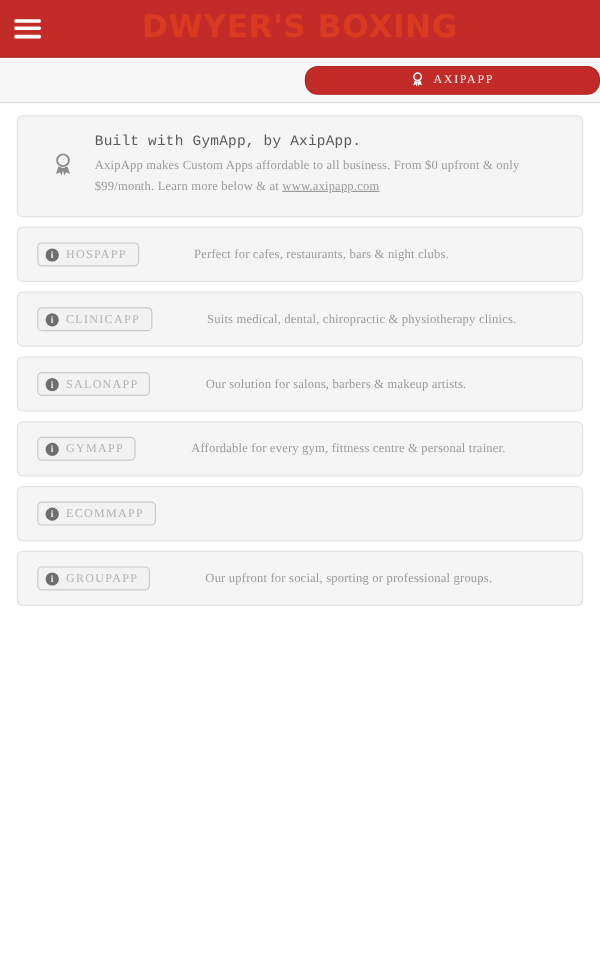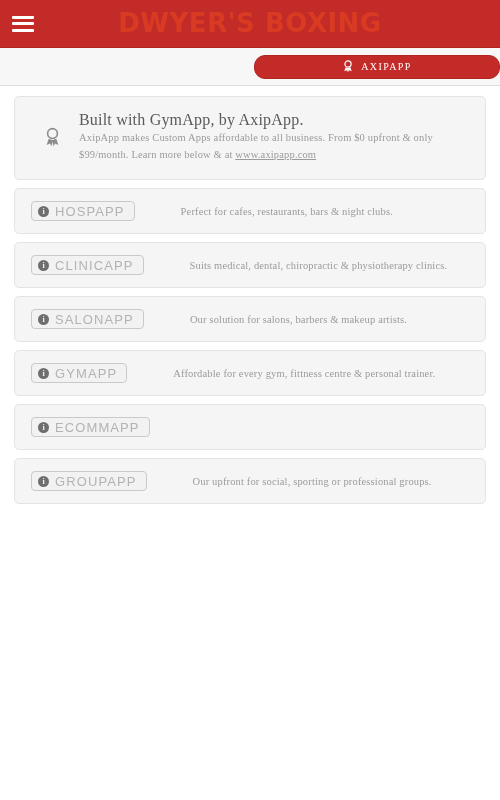--- a/index.html
+++ b/index.html
@@ -104,23 +104,24 @@
   .intro-icon {
     width: 42px;
     flex: 0 0 42px;
     display: flex;
     justify-content: center;
     align-items: center;
   }
   .award-icon-lg { width: 19px; height: 21px; display: block; }
   .intro-text { flex: 1; padding-left: 6px; }
   .intro-heading {
-    font-size: 16px;
+    font-size: 12px;
     color: #5a5a5a;
-    font-family: Liberation Serif, serif;
+    font-family: Liberation Mono, monospace;
+    margin-bottom: 5px;
     letter-spacing: 0.2px;
   }
   .intro-body {
     font-size: 10.5px;
     color: #9b9b9b;
     font-family: "Liberation Serif", serif;
     line-height: 17px;
     letter-spacing: 0.15px;
   }
   .intro-body a {
@@ -155,24 +156,24 @@
     background: #6e6e6e;
     color: #f2f2f2;
     font-size: 8px;
     font-weight: bold;
     line-height: 11px;
     text-align: center;
     font-family: "Liberation Serif", serif;
     flex: 0 0 11px;
   }
   .cat-badge-label {
-    font-size: 13px;
+    font-size: 10px;
     color: #b3b3b3;
     letter-spacing: 1.1px;
-    font-family: Liberation Sans, sans-serif;
+    font-family: Liberation Serif, serif;
     white-space: nowrap;
   }
   .cat-desc {
     font-size: 10.5px;
     color: #9b9b9b;
     font-family: "Liberation Serif", serif;
     letter-spacing: 0.15px;
     margin-left: 46px;
     white-space: nowrap;
   }

